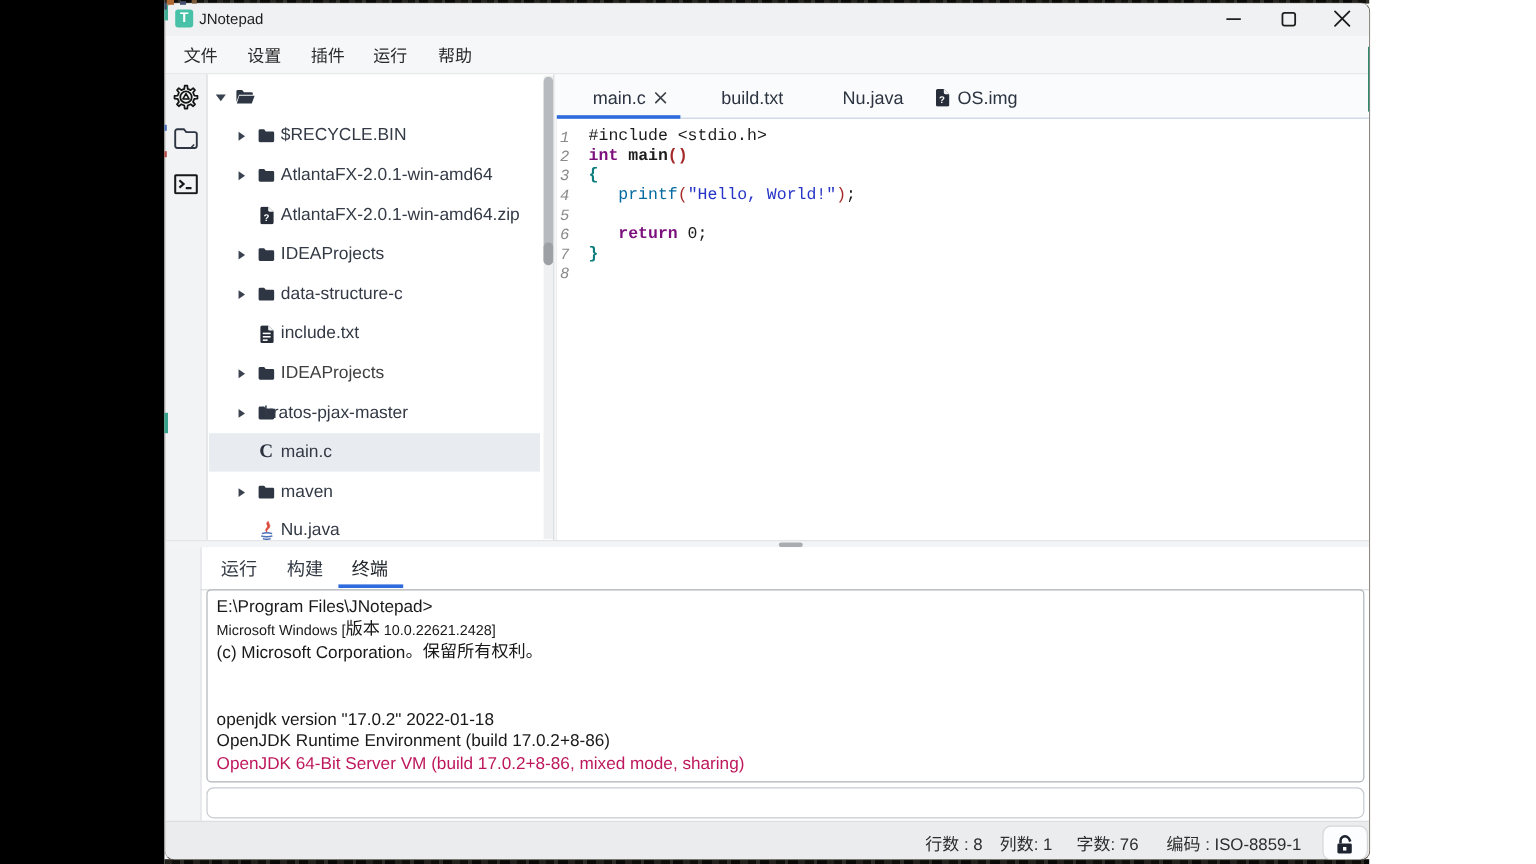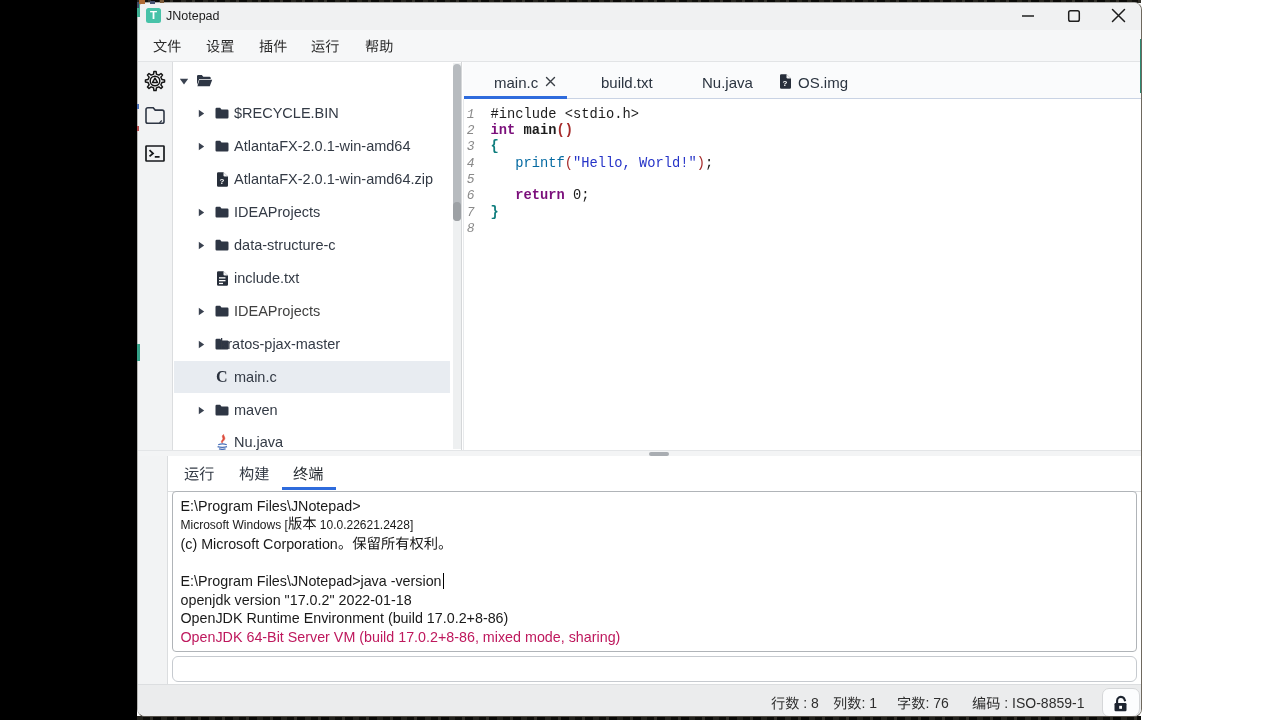--- a/index.html
+++ b/index.html
@@ -257,21 +257,20 @@
           <use href="#g0" x="0"></use>
           <use href="#g2" x="1000"></use>
           <use href="#g18" x="2000"></use>
           <use href="#g9" x="3000"></use>
           <use href="#g13" x="4000"></use>
           <use href="#g15" x="5000"></use>
           <use href="#g4" x="6000"></use>
           <use href="#g0" x="7000"></use>
         </g>
       </svg></div>
-<div class="abs" style="left:42.5px;top:569px;font-size:14.3px;line-height:18.7px;color:#191919;white-space:pre">E:\Program Files\JNotepad&gt;java -version<span style="display:inline-block;width:1.5px;height:16px;background:#000;vertical-align:-3px;margin-left:1px"></span></div>
 <div class="abs" style="left:42.5px;top:587.7px;font-size:14.3px;line-height:18.7px;color:#191919;white-space:pre">openjdk version "17.0.2" 2022-01-18</div>
 <div class="abs" style="left:42.5px;top:606.4px;font-size:14.3px;line-height:18.7px;color:#191919;white-space:pre">OpenJDK Runtime Environment (build 17.0.2+8-86)</div>
 <div class="abs" style="left:42.5px;top:625.1px;font-size:14.3px;line-height:18.7px;color:#be185d;white-space:pre">OpenJDK 64-Bit Server VM (build 17.0.2+8-86, mixed mode, sharing)</div>
 <div class="abs" style="left:0;top:681px;width:1003px;height:32px;background:#ebeced;border-top:1px solid #dcdee0"></div>
 <div class="abs" style="left:633px;top:691px;font-size:14px;line-height:18px;color:#2e2e2e;white-space:pre"><svg width="28.4" height="14.2" viewBox="0 0 28.4 14.2" style="vertical-align:-1.70px">
         <g transform="translate(0,12.50) scale(0.01420,-0.01420)" fill="#2e2e2e">
           <use href="#g24" x="0"></use>
           <use href="#g11" x="1000"></use>
         </g>
       </svg> : 8</div>

